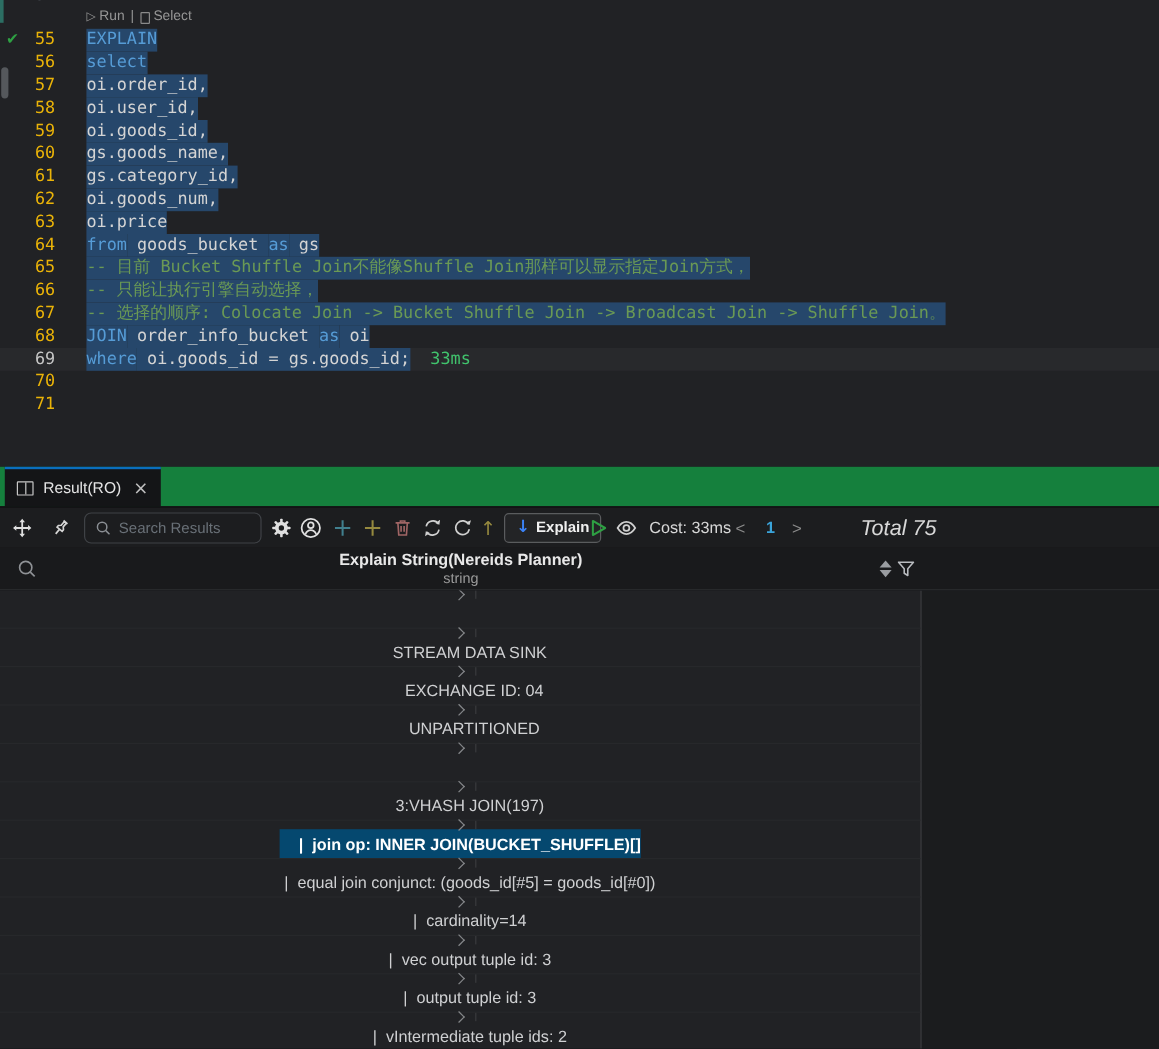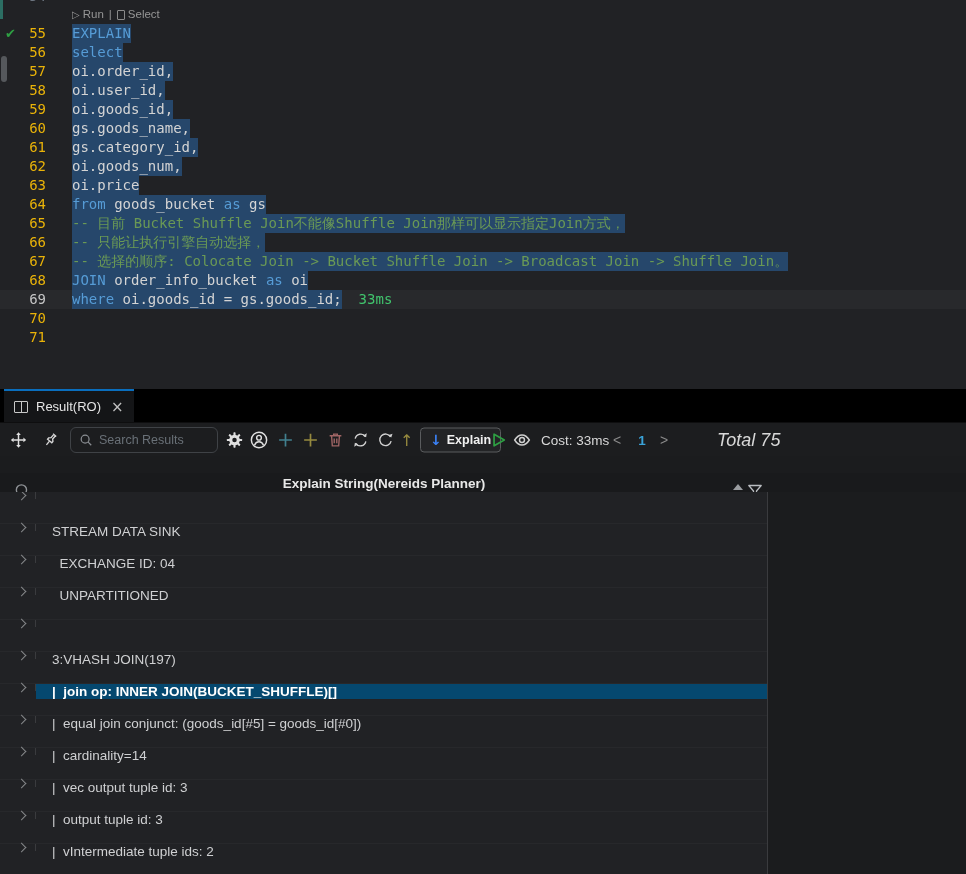--- a/index.html
+++ b/index.html
@@ -32,21 +32,21 @@
   .code-line.active .lnum{color:#c6c6c6;}
   .lcode{padding-left:26px;white-space:pre;}
   .tk{display:inline-block;height:19px;}
   .tk.sel{background:var(--selection-blue);}
   .tk.kw{color:var(--keyword-blue);}
   .tk.pl{color:#d4d4d4;}
   .tk.cm{color:var(--comment-green);}
   .tk.time{color:var(--time-green);}
 
   
-  .tabbar{position:absolute;left:0;top:389px;width:966px;height:33px;background:#000000;}
+  .tabbar{position:absolute;left:0;top:389px;width:966px;height:33px;background:#15803d;}
   .tab{position:absolute;left:4px;top:0;height:33px;min-width:121px;background:#141517;
        border-top:2px solid var(--accent-blue);display:inline-flex;align-items:center;gap:8px;
        padding:0 10px;color:#e4e4e4;font-size:13px;cursor:pointer;}
   .tab-icon{position:relative;display:inline-block;width:14px;height:12px;border:1.2px solid #c8c8c8;border-radius:1px;}
   .tab-icon i{position:absolute;left:50%;top:0;bottom:0;border-left:1.2px solid #c8c8c8;}
   .tab-close{font-size:15px;color:#c0c0c0;margin-left:2px;cursor:pointer;font-family:"DejaVu Sans",sans-serif;}
 
   
   .toolbar{position:absolute;left:0;top:422px;width:966px;height:34px;background:#1c1d1f;border-top:1px solid #0e0e0f;}
   .toolbar>*{position:absolute;top:50%;transform:translateY(-50%);}
@@ -66,36 +66,36 @@
   .tb-export .lbl{color:#f0f0f0;font-size:12.5px;font-weight:700;}
   .tb-play{left:489px;} .tb-eye{left:512px;}
   .tb-cost{left:541px;color:#d8d8d8;font-size:13.5px;}
   .tb-prev{left:613px;color:#8a8a8a;font-size:14px;cursor:pointer;}
   .tb-page{left:634px;width:16px;text-align:center;color:var(--page-number-blue);font-size:13.5px;font-weight:700;}
   .tb-next{left:660px;color:#8a8a8a;font-size:14px;cursor:pointer;}
   .tb-total{left:717px;color:#d8d8d8;font-size:18px;font-style:italic;}
 
   
   .grid-header{position:absolute;left:0;top:456px;width:966px;height:36px;background:#191a1c;
-               border-bottom:1px solid #2c2d30;margin-top:17px;}
+               border-bottom:1px solid #2c2d30;}
   .gh-search{position:absolute;left:14px;top:50%;transform:translateY(-50%);cursor:pointer;}
   .gh-titles{position:absolute;left:0;top:0;width:768px;height:100%;display:flex;flex-direction:column;
              align-items:center;justify-content:center;cursor:pointer;}
   .gh-title{color:#e8e8e8;font-size:13.5px;font-weight:700;line-height:16px;}
   .gh-type{color:#9b9b9b;font-size:12px;line-height:14px;}
   .gh-sort{position:absolute;left:733px;top:50%;transform:translateY(-50%);display:flex;flex-direction:column;gap:2px;cursor:pointer;}
   .gh-sort i{display:block;width:0;height:0;border-left:5px solid transparent;border-right:5px solid transparent;}
   .gh-sort .up{border-bottom:6px solid #9a9da1;}
   .gh-sort .down{border-top:6px solid #9a9da1;}
   .gh-filter{position:absolute;left:747px;top:50%;transform:translateY(-50%);cursor:pointer;}
 
   
   .grid{position:absolute;left:0;top:492px;width:966px;height:382px;background:#1b1c1e;overflow:hidden;}
   .grid-table{position:absolute;left:0;top:0;width:768px;height:100%;background:#212225;border-right:1px solid #3a3b3e;}
-  .grid-row{display:flex;height:32px;border-bottom:1px solid #27282b;align-items:flex-start;}
+  .grid-row{display:flex;height:32px;border-bottom:1px solid #27282b;align-items:center;flex-direction:column;}
   .rstrip{width:10px;flex:none;background:#26272a;border-right:1px solid #323336;}
   .rgut{width:26px;flex:none;border-right:1px solid #3a3b3e;display:flex;align-items:center;justify-content:center;cursor:pointer;}
   .chev{display:inline-block;width:7px;height:7px;border-right:1.6px solid #85878a;border-bottom:1.6px solid #85878a;
         transform:rotate(-45deg);margin-left:-2px;}
   .rcell{flex:1;display:flex;align-items:center;padding-left:16px;white-space:pre;
          color:#cfd0d2;font-size:13.5px;cursor:default;}
   .grid-row.hl .rcell{background:var(--highlight-row-blue);color:#ffffff;font-weight:600;}
 
   svg{display:block;}
 </style>

